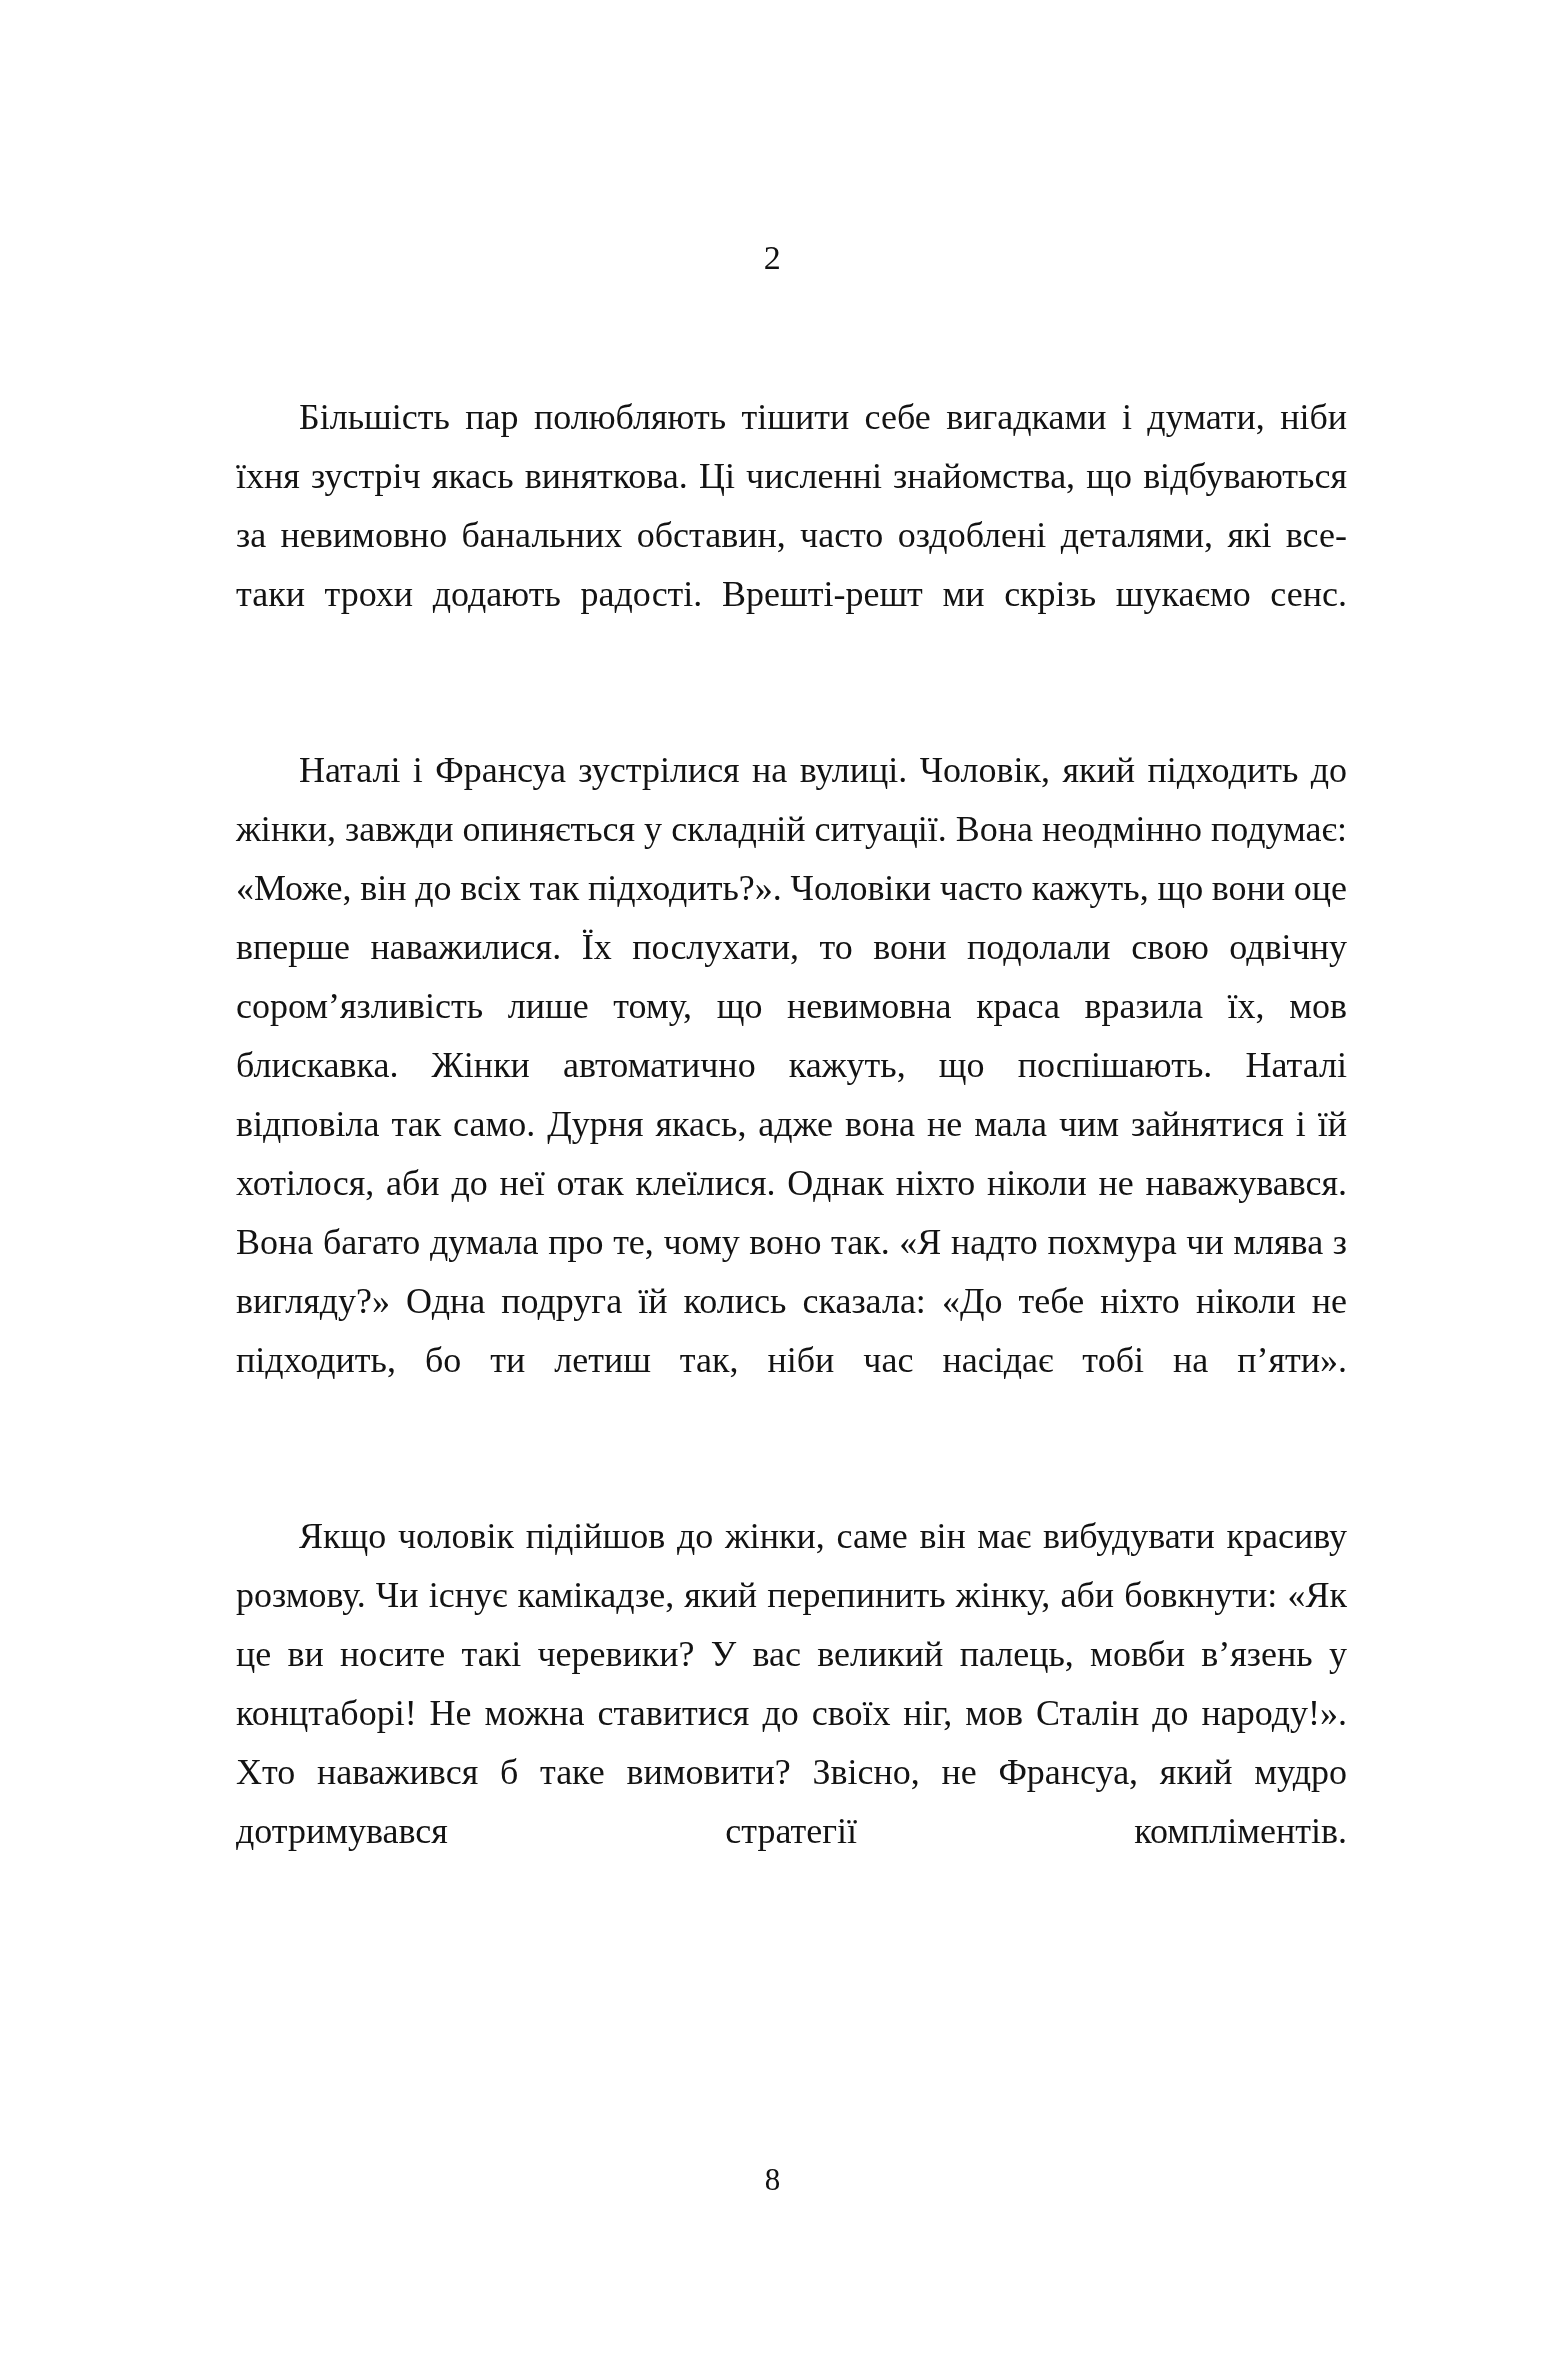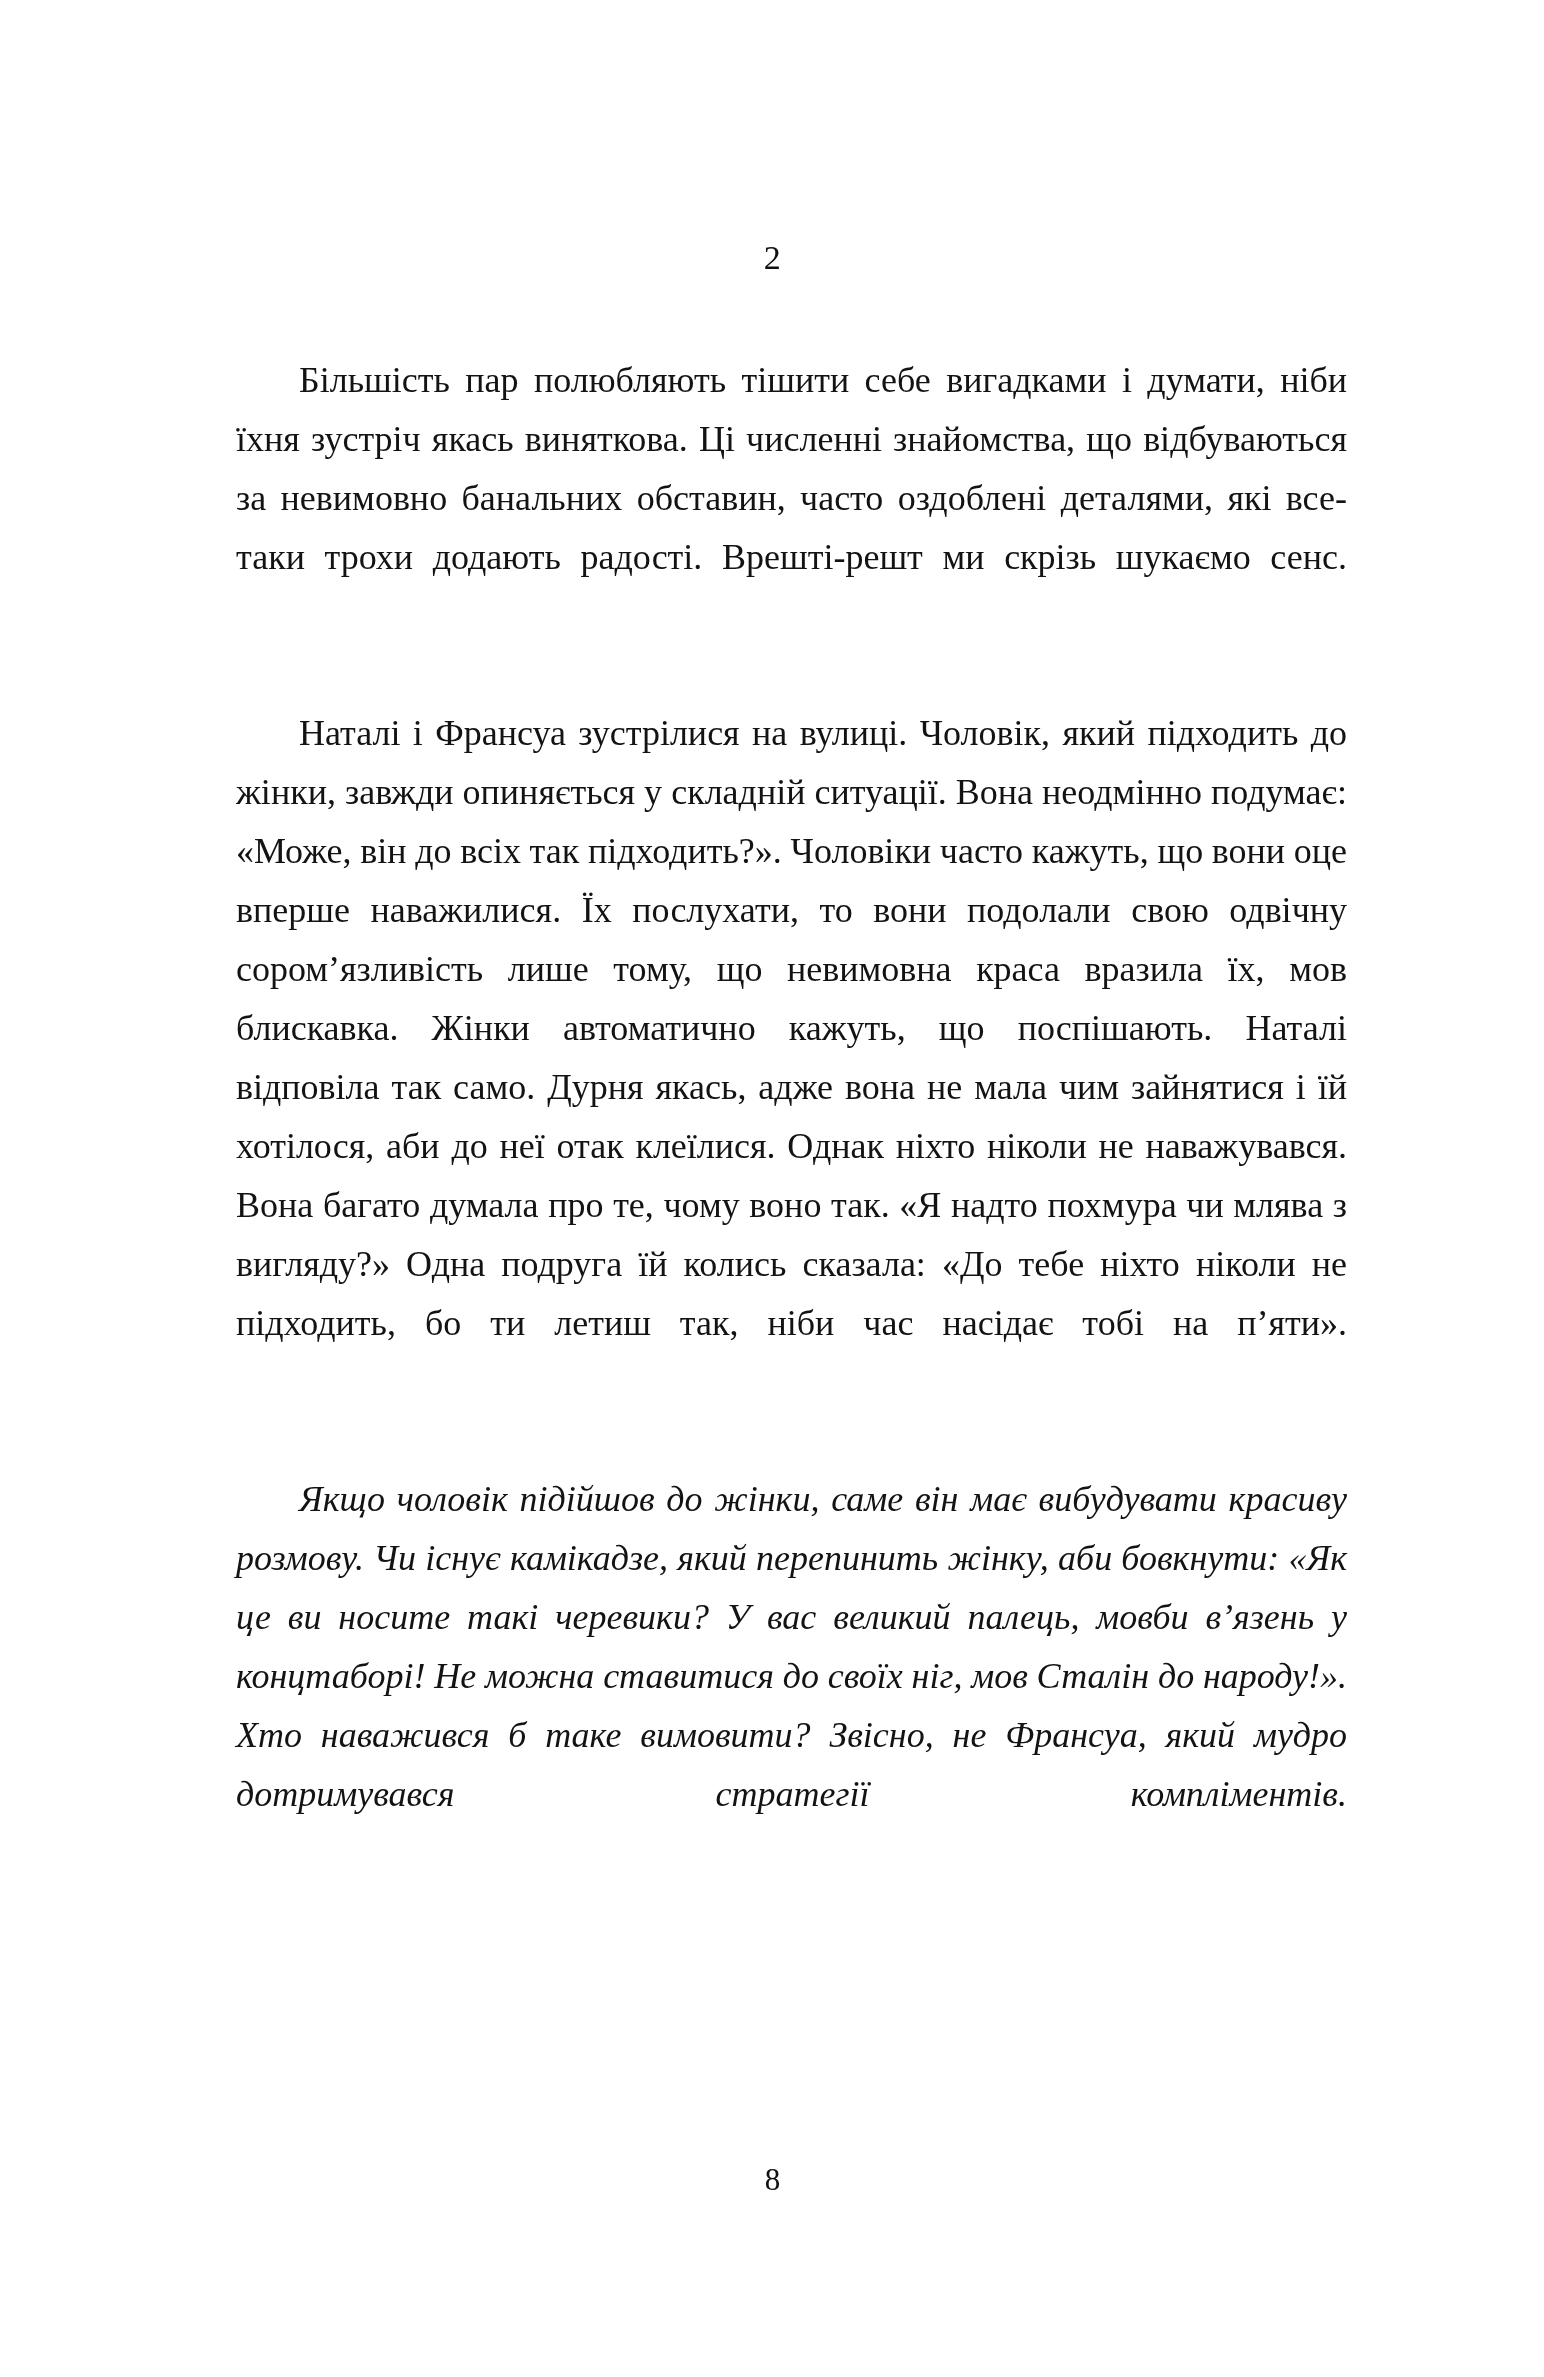--- a/index.html
+++ b/index.html
@@ -34,41 +34,40 @@
     text-align: center;
     font-size: 34px;
     line-height: 1;
     letter-spacing: 0.4px;
     color: #111111;
   }
 
   
   .text-block {
     position: absolute;
-    top: 351px;
+    top: 388px;
     left: 236px;
     width: 1111px;
   }
 
   .body-paragraph {
     margin: 0 0 58px 0;
     font-size: 36px;
     line-height: 59px;
     text-align: justify;
     text-justify: inter-word;
     text-indent: 63px;
     hyphens: manual;
     -webkit-hyphens: manual;
     word-spacing: -0.4px;
     color: #131313;
   }
 
   .body-paragraph:last-child {
     margin-bottom: 0;
-    font-style: italic;
   }
 
   
   .body-paragraph::after {
     content: "";
     display: inline-block;
     width: 100%;
   }
 
   

